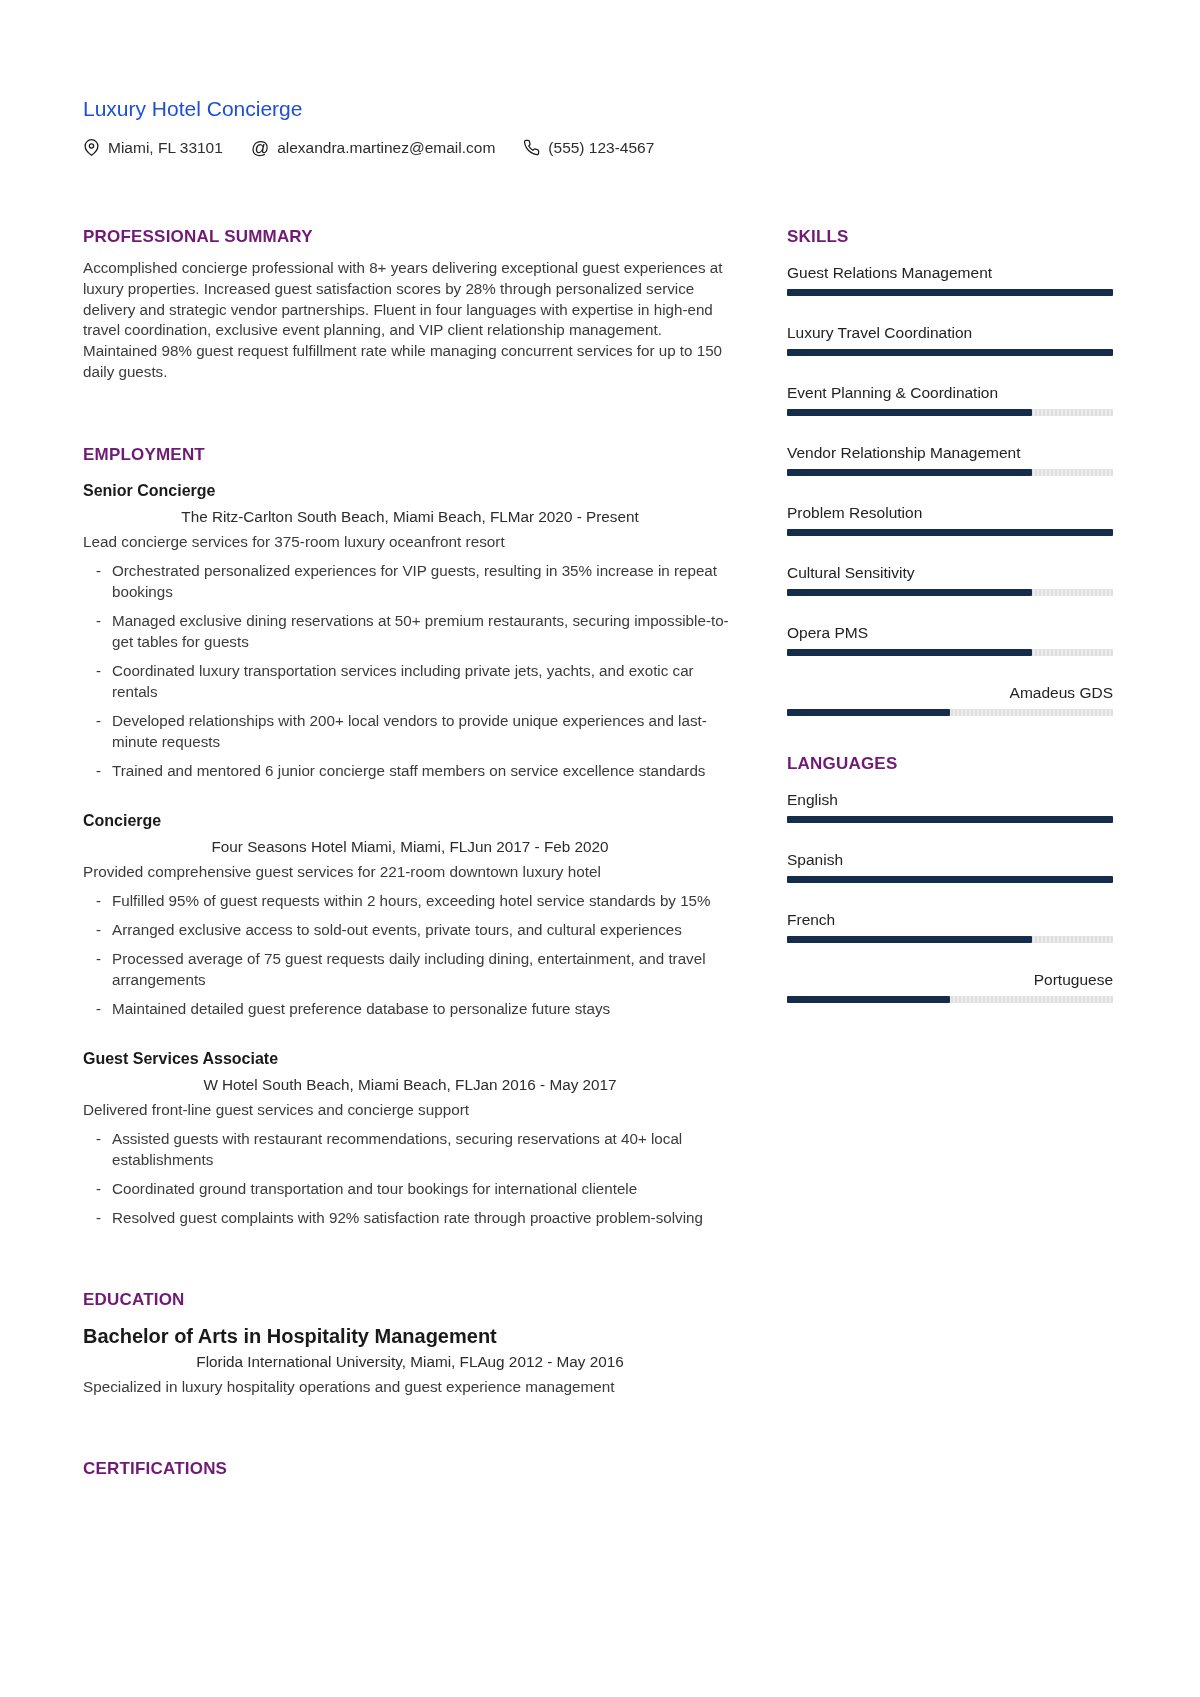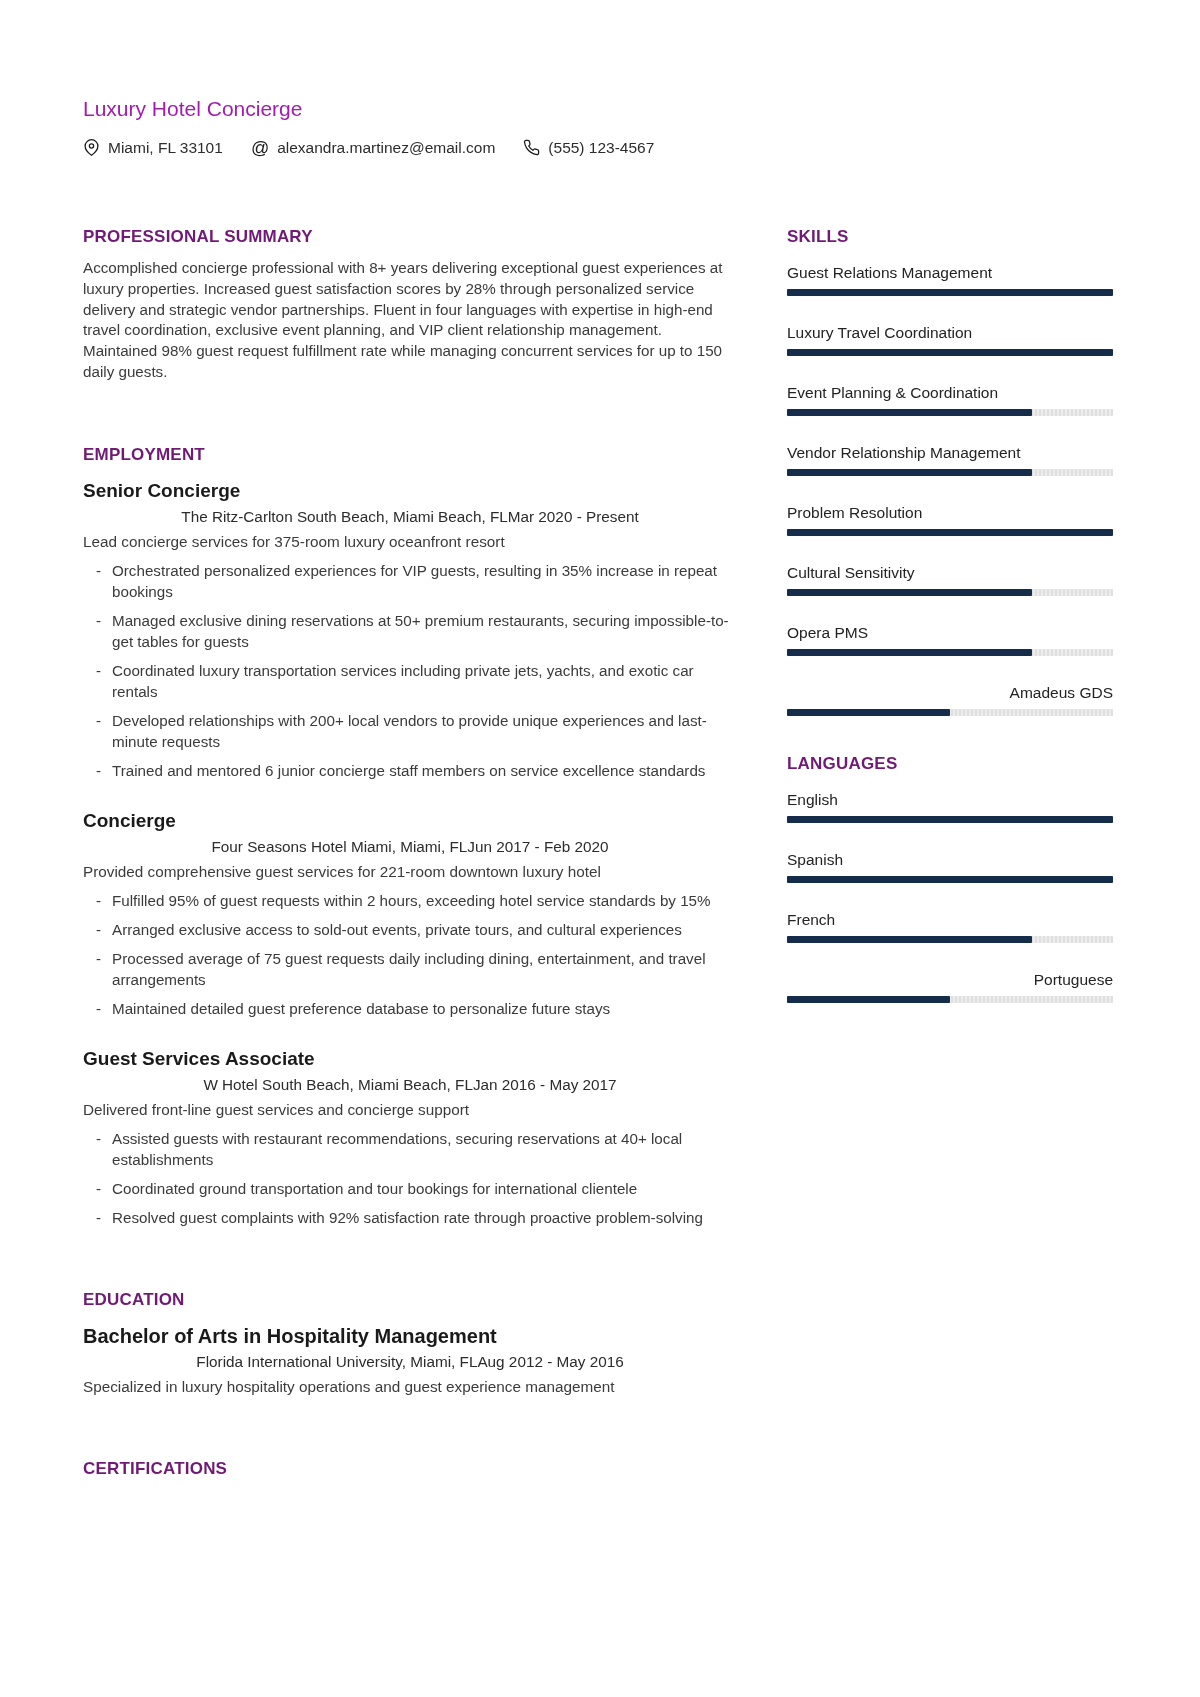--- a/index.html
+++ b/index.html
@@ -10,21 +10,21 @@
     color: #3b3b3b;
     -webkit-font-smoothing: antialiased;
   }
   .page { box-sizing: border-box; width: 1200px; height: 1697px; padding: 82px 87px 0 83px; }
 
   
   .name {
     margin: 0; font-size: 43px; line-height: 1.05; font-weight: 800;
     letter-spacing: -0.5px; color: #131313;
   }
-  .subtitle { margin-top: 15px; font-size: 21px; color: #a21caf; }
+  .subtitle { margin-top: 15px; font-size: 21px; color: #1d4ed8; }
   .contact { display: flex; align-items: center; gap: 28px; margin-top: 18px; font-size: 15.5px; color: #2d2d2d; }
   .citem { display: flex; align-items: flex-start; gap: 8px; }
   .icon { width: 17px; height: 17px; flex: none; display: block; }
   .at-glyph { font-size: 18px; line-height: 1; color: #1a1a1a; font-weight: 400; }
 
   
   .columns { display: flex; margin-top: 70px; }
   .col-left { width: 654px; flex: none; }
   .col-right { width: 326px; flex: none; margin-left: 50px; }
 
@@ -33,21 +33,21 @@
     color: #701a75; letter-spacing: 0.2px;
   }
   section.gap { margin-top: 62px; }
 
   
   .summary-text { margin: 11px 0 0; font-size: 15.2px; line-height: 20.8px; color: #3b3b3b; }
 
   
   article.job { margin-top: 16px; }
   article.job ~ article.job { margin-top: 30px; }
-  .job-title { margin: 0; font-size: 19px; font-weight: 700; color: #1a1a1a; line-height: 20px; }
+  .job-title { margin: 0; font-size: 16px; font-weight: 700; color: #1a1a1a; line-height: 20px; }
   .row { display: flex; justify-content: center; margin-top: 6px; font-size: 15.3px; line-height: 20px; color: #2c2c2c; }
   .row .dates { white-space: nowrap; }
   .job-summary { margin-top: 5px; font-size: 15.3px; line-height: 20px; color: #3b3b3b; }
   ul.bullets { list-style: none; margin: 5px 0 0; padding: 0 0 0 13px; }
   ul.bullets li { display: flex; margin-top: 8px; font-size: 15.2px; line-height: 21px; color: #3b3b3b; }
   ul.bullets .dash { width: 16px; flex: none; }
   ul.bullets .btext { flex: 1; }
 
   
   .edu-degree { margin: 16px 0 0; font-size: 20px; font-weight: 700; color: #1a1a1a; line-height: 20px; }

